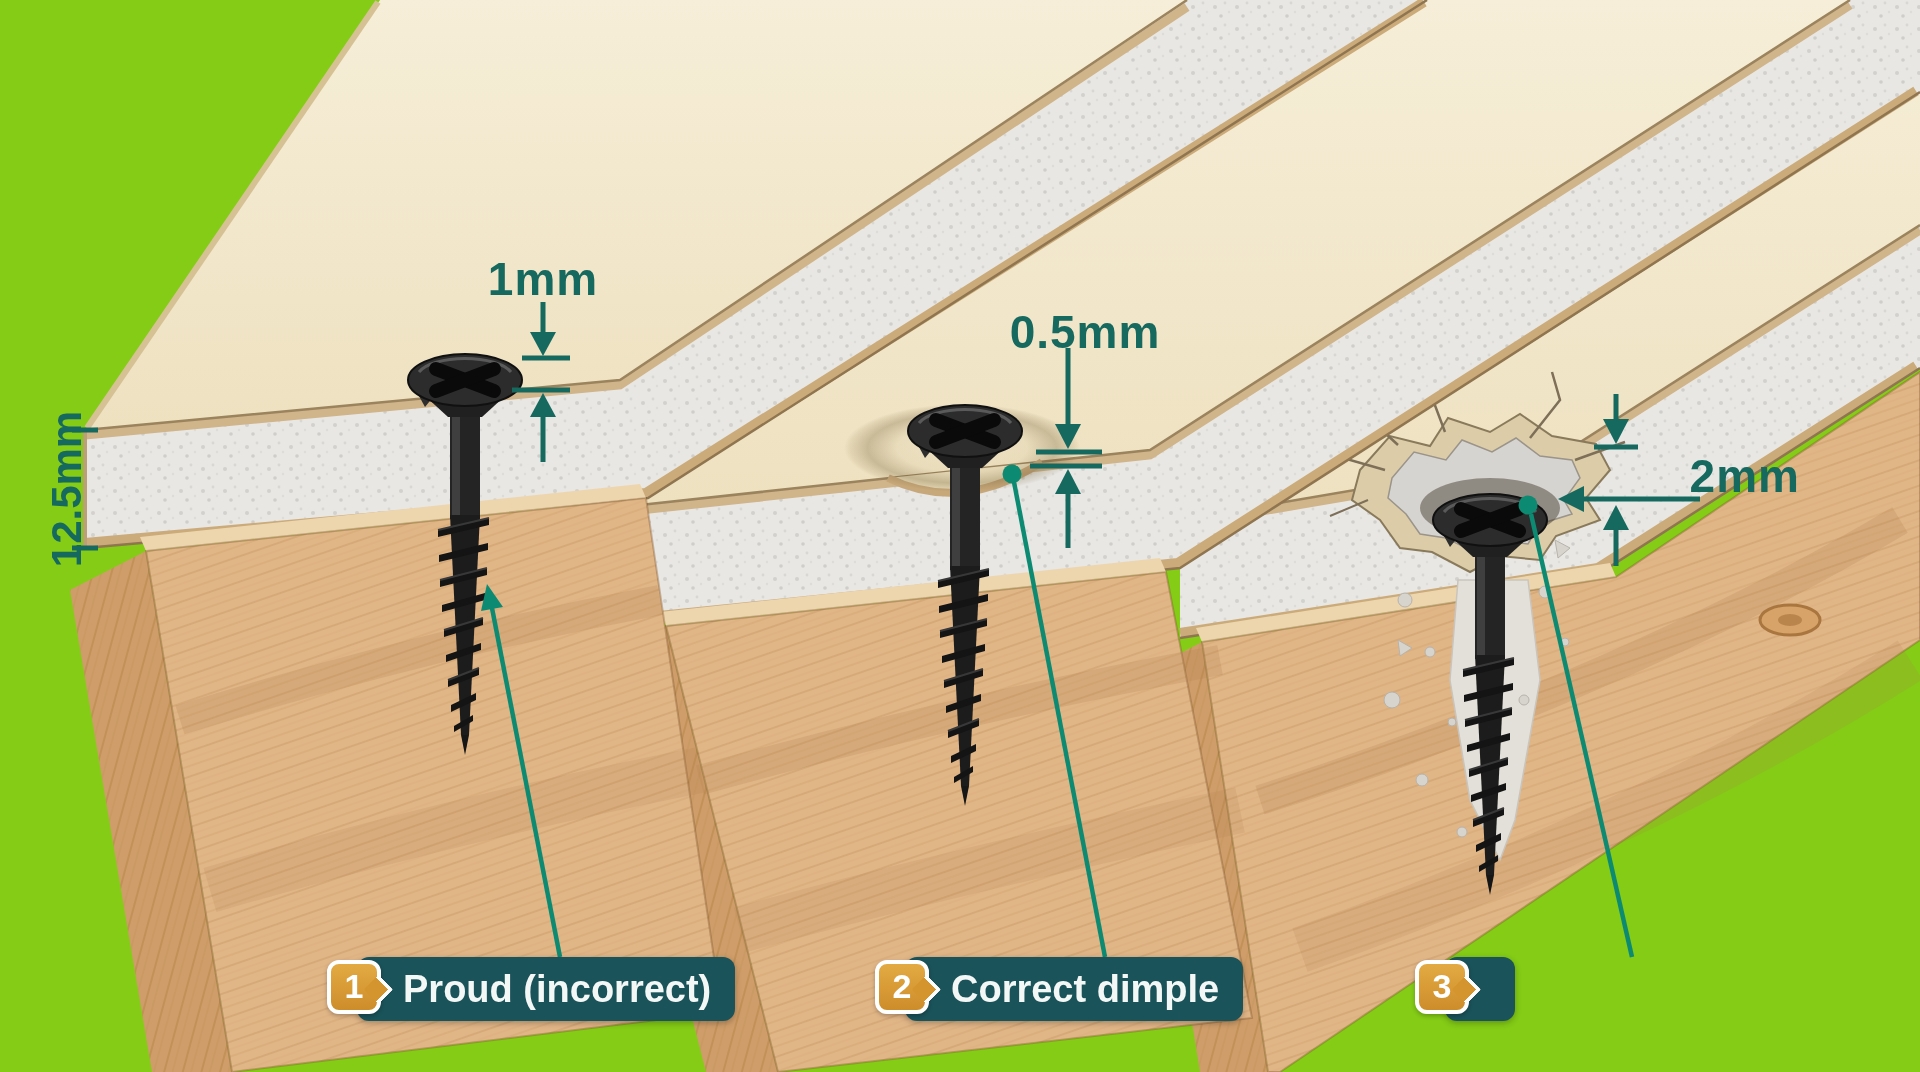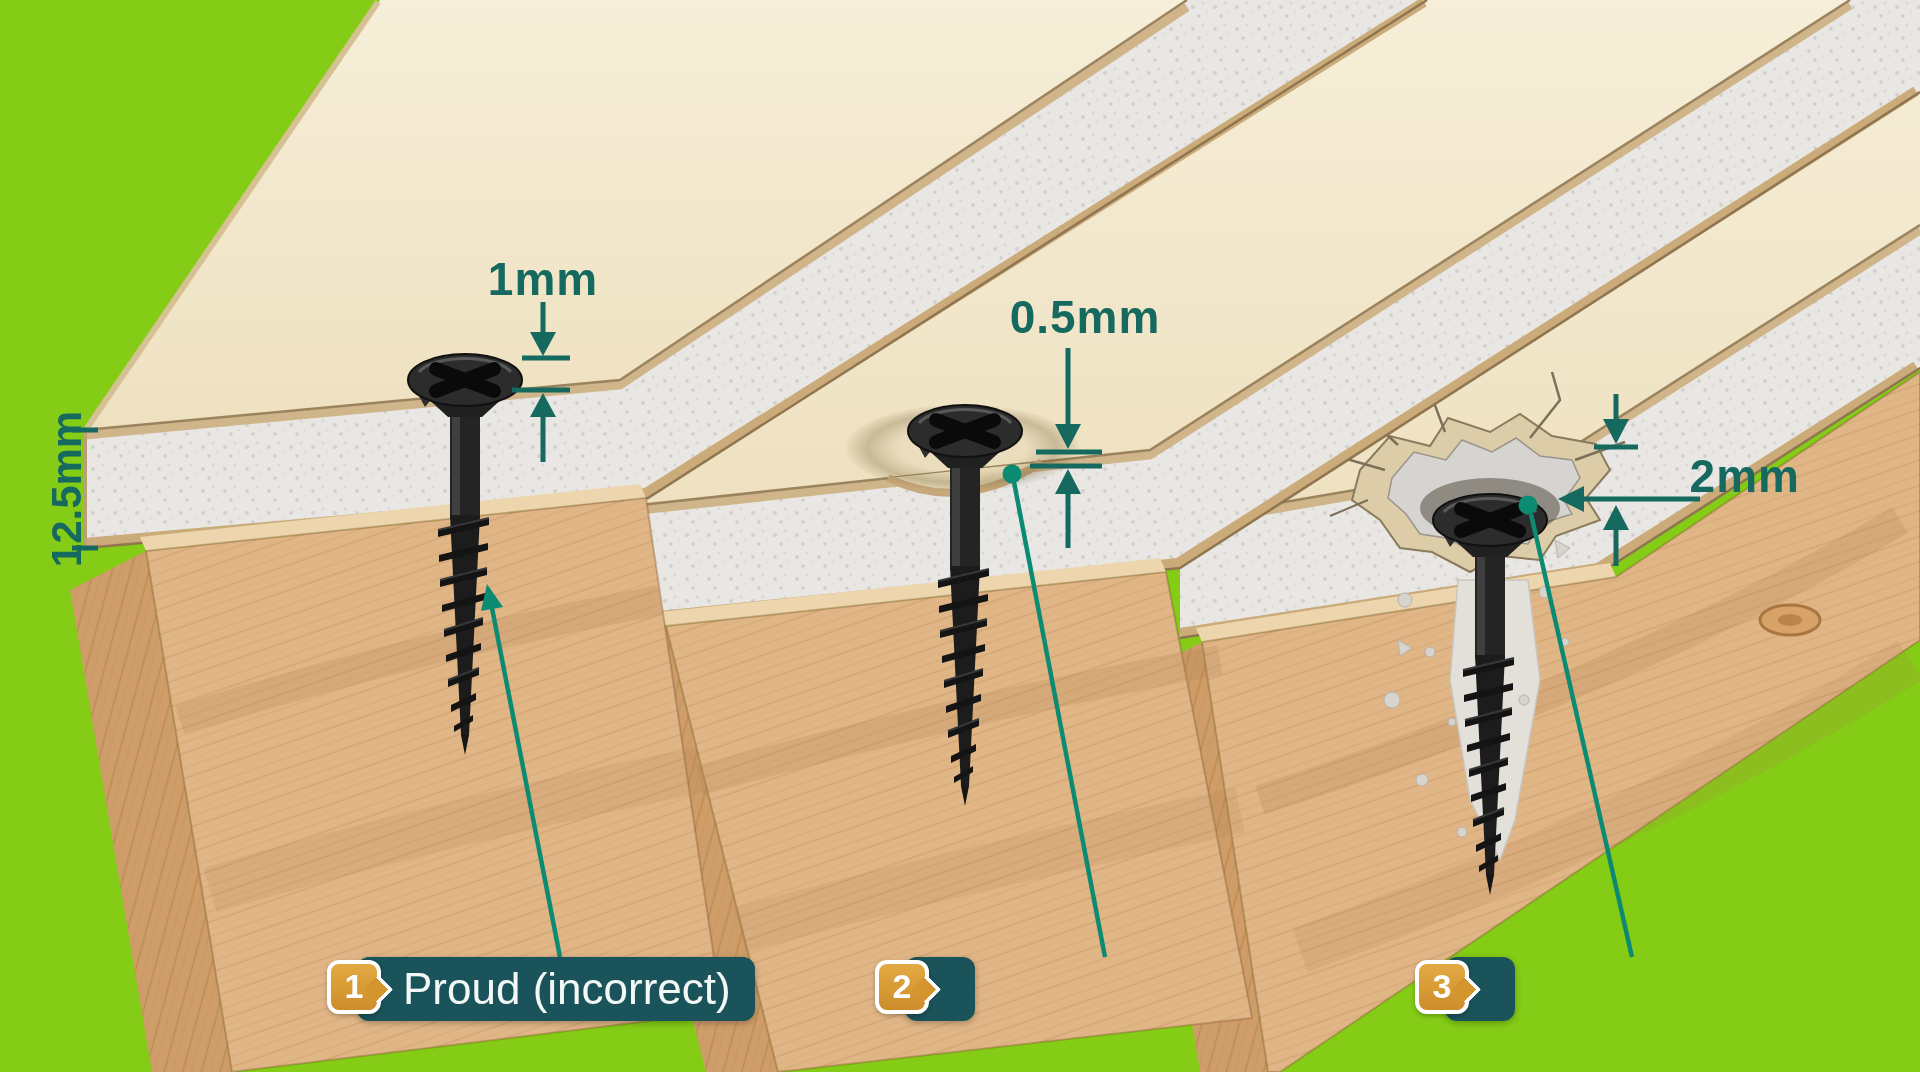--- a/index.html
+++ b/index.html
@@ -8,21 +8,21 @@
   .stage{position:relative;width:1920px;height:1072px;background:#84cc16;}
   .scene{position:absolute;left:0;top:0;}
   .dim{position:absolute;width:200px;text-align:center;
        font-weight:bold;font-size:46px;color:#16695f;letter-spacing:1px;}
   .dim-rot{position:absolute;width:190px;height:46px;text-align:center;
        font-weight:bold;font-size:42px;color:#16695f;
        transform:rotate(-90deg);transform-origin:center center;}
   .callout{position:absolute;top:957px;height:64px;display:flex;align-items:center;
        background:#1a535a;border-radius:12px;padding:0 24px 0 46px;
        box-shadow:0 2px 6px rgba(0,0,0,.28);}
-  .callout-text{color:#f3f8f6;font-weight:normal;font-size:44px;white-space:nowrap;}
+  .callout-text{color:#f3f8f6;font-weight:bold;font-size:38px;white-space:nowrap;}
   .badge{position:absolute;left:-30px;top:3px;width:54px;height:54px;box-sizing:border-box;
        background:linear-gradient(#e3aa43,#cd8d2a);border:4px solid #ffffff;border-radius:12px;
        display:flex;align-items:center;justify-content:center;
        color:#ffffff;font-weight:bold;font-size:34px;
        box-shadow:0 2px 4px rgba(0,0,0,.25);}
   .badge::after{content:"";position:absolute;right:-12px;top:15px;width:17px;height:17px;
        transform:rotate(45deg);background:#d5952e;border-top:4px solid #ffffff;
        border-right:4px solid #ffffff;border-radius:3px;}
   .badge-num{position:relative;top:-1px;}
 </style>
@@ -216,34 +216,35 @@
     <circle cx="1012" cy="474" r="9.5" fill="#0d8b72"></circle>
     <line x1="1014" y1="482" x2="1105" y2="957" stroke="#0d8b72" stroke-width="4.5"></line>
   </g>
   <g>
     <circle cx="1528" cy="505" r="9.5" fill="#0d8b72"></circle>
     <line x1="1531" y1="514" x2="1632" y2="957" stroke="#0d8b72" stroke-width="4.5"></line>
   </g>
 </svg>
 
 <div class="dim" style="left:443px;top:252px;">1mm</div>
-<div class="dim" style="left:985px;top:290px;">0.5mm</div>
+<div class="dim" style="left:985px;top:305px;">0.5mm</div>
 <div class="dim" style="left:1600px;top:449px;text-align:right;">2mm</div>
 <div class="dim-rot" style="left:-29px;top:466px;">12.5mm</div>
 
 <div class="callout" style="left:357px;">
   <span class="badge">
     <span class="badge-num">1</span>
   </span>
   <span class="callout-text">Proud (incorrect)</span>
 </div>
 <div class="callout" style="left:905px;">
   <span class="badge">
     <span class="badge-num">2</span>
   </span>
+  <span class="callout-text">Correct dimple</span>
 </div>
 <div class="callout" style="left:1445px;">
   <span class="badge">
     <span class="badge-num">3</span>
   </span>
 </div>
 
 </div>
 
 </body></html>

